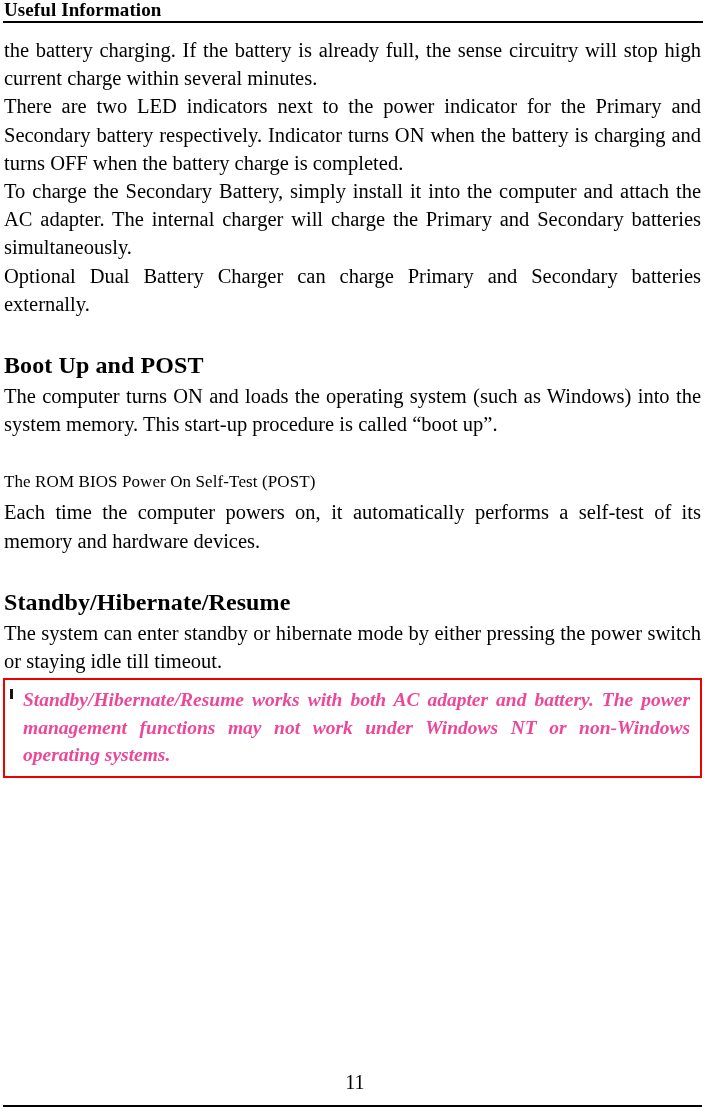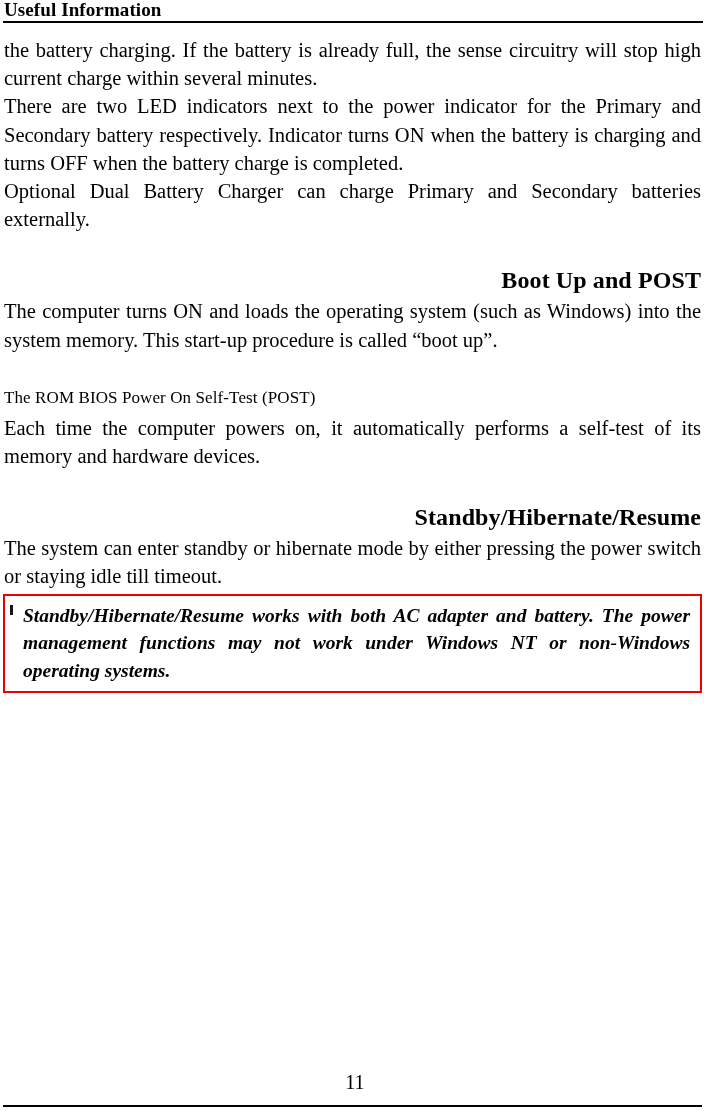--- a/index.html
+++ b/index.html
@@ -69,21 +69,21 @@
     -webkit-hyphens: none;
     hyphens: none;
     word-spacing: 0px;
   }
 
   h2.section-heading {
     margin: 0;
     font-size: 24px;
     line-height: 30px;
     font-weight: bold;
-    text-align: right;
+    text-align: left;
     letter-spacing: 0.1px;
   }
 
   h3.sub-heading {
     margin: 0;
     font-size: 17px;
     line-height: 28px;
     font-weight: normal;
     text-align: left;
     letter-spacing: 0.1px;
@@ -156,20 +156,21 @@
     <span class="header-title">Useful Information</span>
     <div class="header-rule"></div>
   </div>
 
   <div class="content">
 
     <p class="body-text">the battery charging. If the battery is already full, the sense circuitry will stop high current charge within several minutes.</p>
 
     <p class="body-text">There are two LED indicators next to the power indicator for the Primary and Secondary battery respectively. Indicator turns ON when the battery is charging and turns OFF when the battery charge is completed.</p>
 
+    <p class="body-text">To charge the Secondary Battery, simply install it into the computer and attach the AC adapter. The internal charger will charge the Primary and Secondary batteries simultaneously.</p>
 
     <p class="body-text">Optional Dual Battery Charger can charge Primary and Secondary batteries externally.</p>
 
     <div class="gap-before-h2"></div>
 
     <h2 class="section-heading">Boot Up and POST</h2>
 
     <div class="gap-after-heading"></div>
 
     <p class="body-text">The computer turns ON and loads the operating system (such as Windows) into the system memory. This start-up procedure is called “boot up”.</p>
@@ -185,21 +186,21 @@
     <div class="gap-before-h2"></div>
 
     <h2 class="section-heading">Standby/Hibernate/Resume</h2>
 
     <div class="gap-after-heading"></div>
 
     <p class="body-text">The system can enter standby or hibernate mode by either pressing the power switch or staying idle till timeout.</p>
 
     <div class="note-box" style="border-color: rgb(238, 0, 0);">
       <span class="note-mark"></span>
-      <p class="note-text" style="color: #000000;">Standby/Hibernate/Resume works with both AC adapter and battery. The power management functions may not work under Windows NT or non-Windows operating systems.</p>
+      <p class="note-text" style="color: #ec4899;">Standby/Hibernate/Resume works with both AC adapter and battery. The power management functions may not work under Windows NT or non-Windows operating systems.</p>
     </div>
 
   </div>
 
   <div class="page-footer">
     <span class="page-number">11</span>
     <div class="footer-rule"></div>
   </div>
 
 </div>

